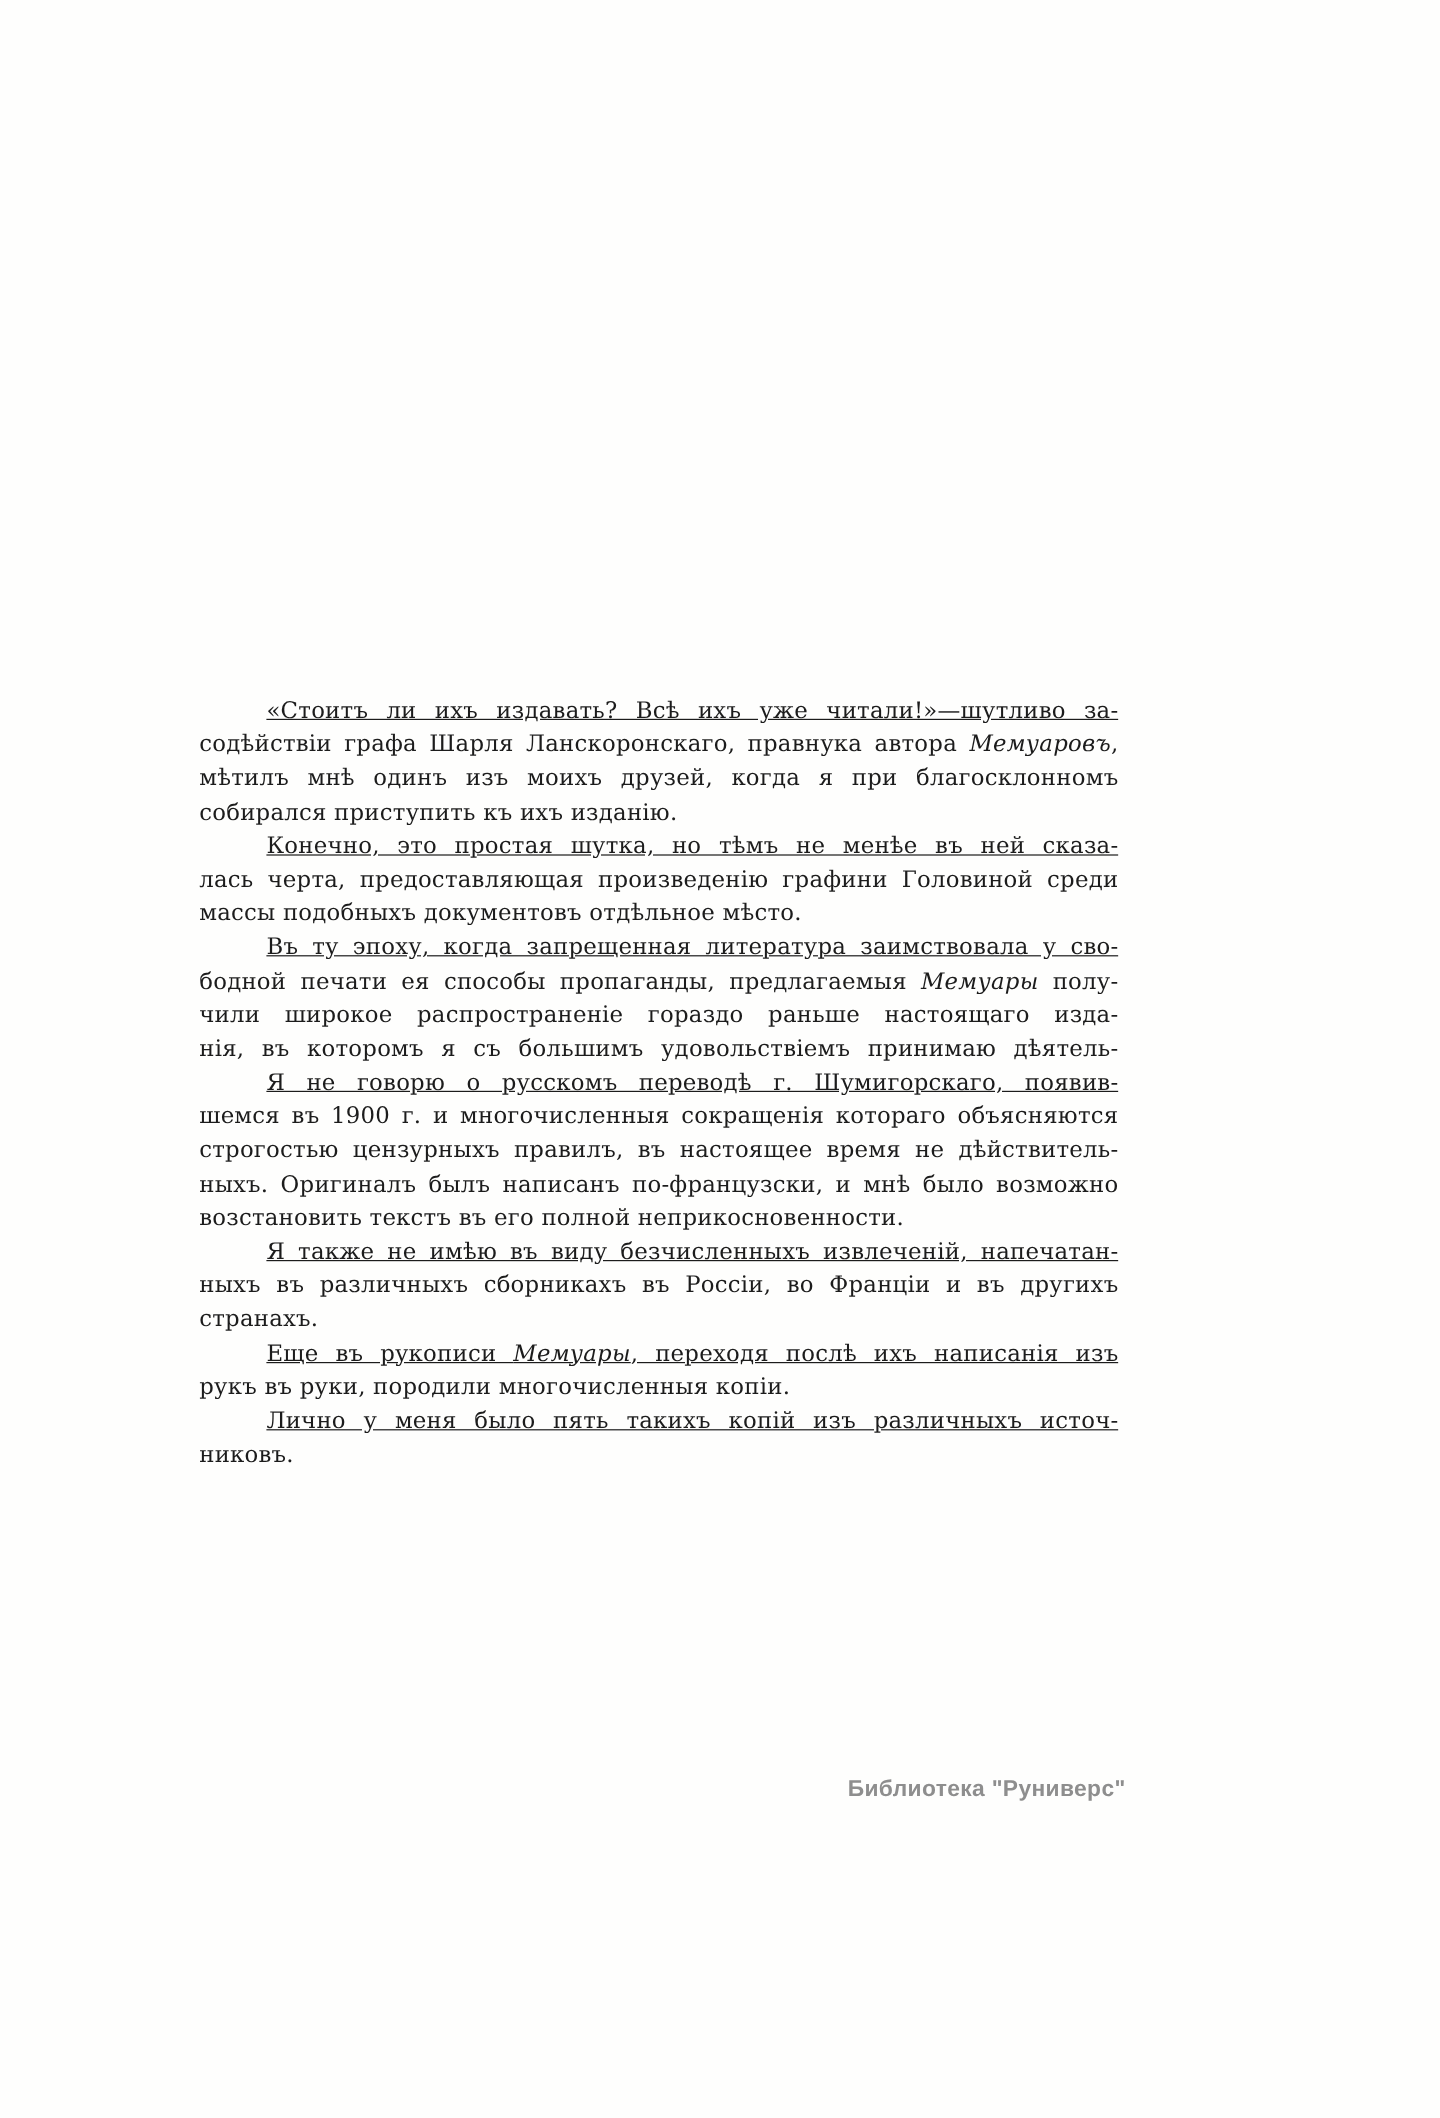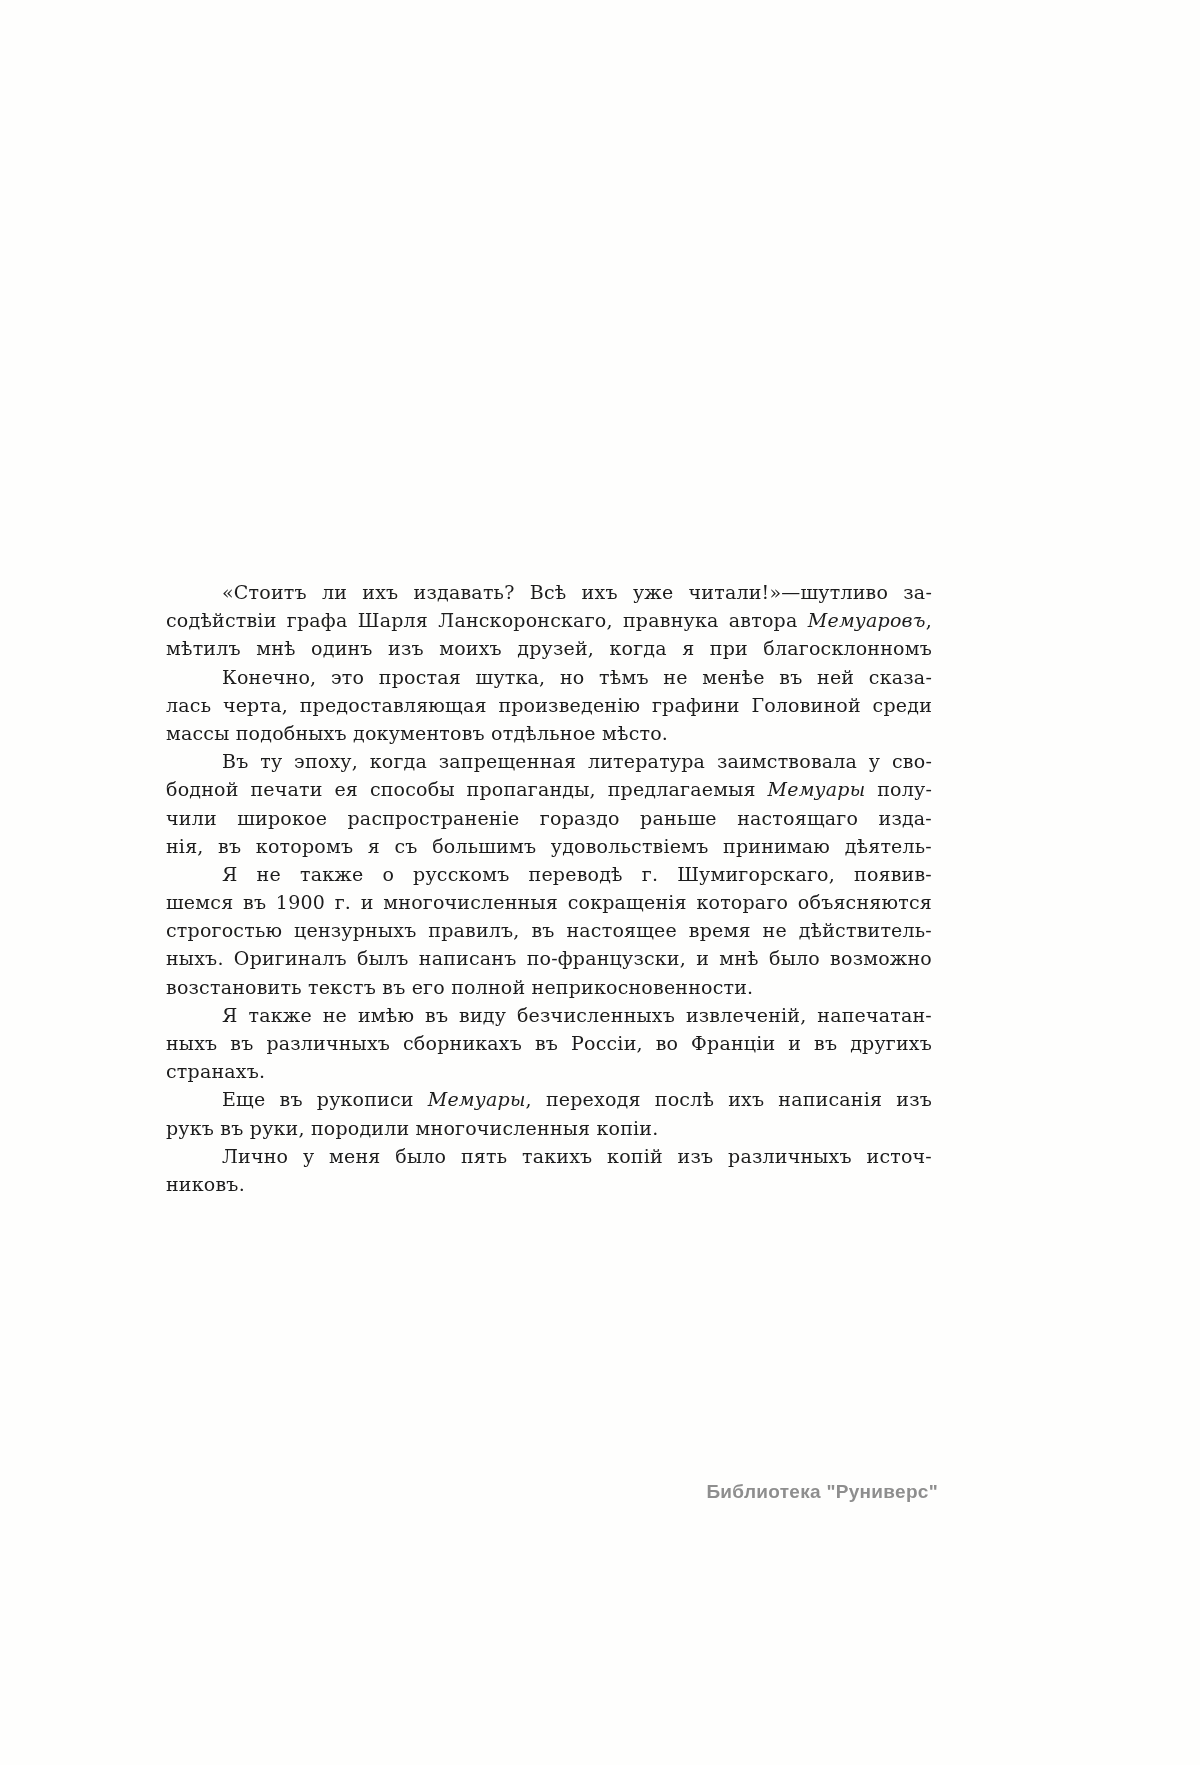--- a/index.html
+++ b/index.html
@@ -30,20 +30,21 @@
   .line {
     line-height: 28.2px;
     height: 28.2px;
     overflow: hidden;
     text-align: justify;
     text-align-last: justify;
     letter-spacing: 0.2px;
   }
   .line.first {
     text-indent: 56px;
+    text-decoration: underline;
   }
   .line.last {
     text-align-last: left;
   }
   .line i {
     font-style: italic;
   }
   .footer {
     position: absolute;
     top: 1481px;
@@ -57,34 +58,35 @@
 </style>
 </head>
 <body>
 
 <div class="page" style="background: rgb(254, 254, 253);">
   <div class="text-block" style="color: rgb(28, 28, 28);">
       <div class="para">
         <div class="line first">«Стоитъ ли ихъ издавать? Всѣ ихъ уже читали!»—шутливо за-</div>
         <div class="line">содѣйствіи графа Шарля Ланскоронскаго, правнука автора <i>Мемуаровъ</i>,</div>
         <div class="line">мѣтилъ мнѣ одинъ изъ моихъ друзей, когда я при благосклонномъ</div>
+        <div class="line last">собирался приступить къ ихъ изданію.</div>
       </div>
       <div class="para">
         <div class="line first">Конечно, это простая шутка, но тѣмъ не менѣе въ ней сказа-</div>
         <div class="line">лась черта, предоставляющая произведенію графини Головиной среди</div>
         <div class="line last">массы подобныхъ документовъ отдѣльное мѣсто.</div>
       </div>
       <div class="para">
         <div class="line first">Въ ту эпоху, когда запрещенная литература заимствовала у сво-</div>
         <div class="line">бодной печати ея способы пропаганды, предлагаемыя <i>Мемуары</i> полу-</div>
         <div class="line">чили широкое распространеніе гораздо раньше настоящаго изда-</div>
         <div class="line">нія, въ которомъ я съ большимъ удовольствіемъ принимаю дѣятель-</div>
       </div>
       <div class="para">
-        <div class="line first">Я не также о русскомъ переводѣ г. Шумигорскаго, появив-</div>
+        <div class="line first">Я не говорю о русскомъ переводѣ г. Шумигорскаго, появив-</div>
         <div class="line">шемся въ 1900 г. и многочисленныя сокращенія котораго объясняются</div>
         <div class="line">строгостью цензурныхъ правилъ, въ настоящее время не дѣйствитель-</div>
         <div class="line">ныхъ. Оригиналъ былъ написанъ по-французски, и мнѣ было возможно</div>
         <div class="line last">возстановить текстъ въ его полной неприкосновенности.</div>
       </div>
       <div class="para">
         <div class="line first">Я также не имѣю въ виду безчисленныхъ извлеченій, напечатан-</div>
         <div class="line">ныхъ въ различныхъ сборникахъ въ Россіи, во Франціи и въ другихъ</div>
         <div class="line last">странахъ.</div>
       </div>

